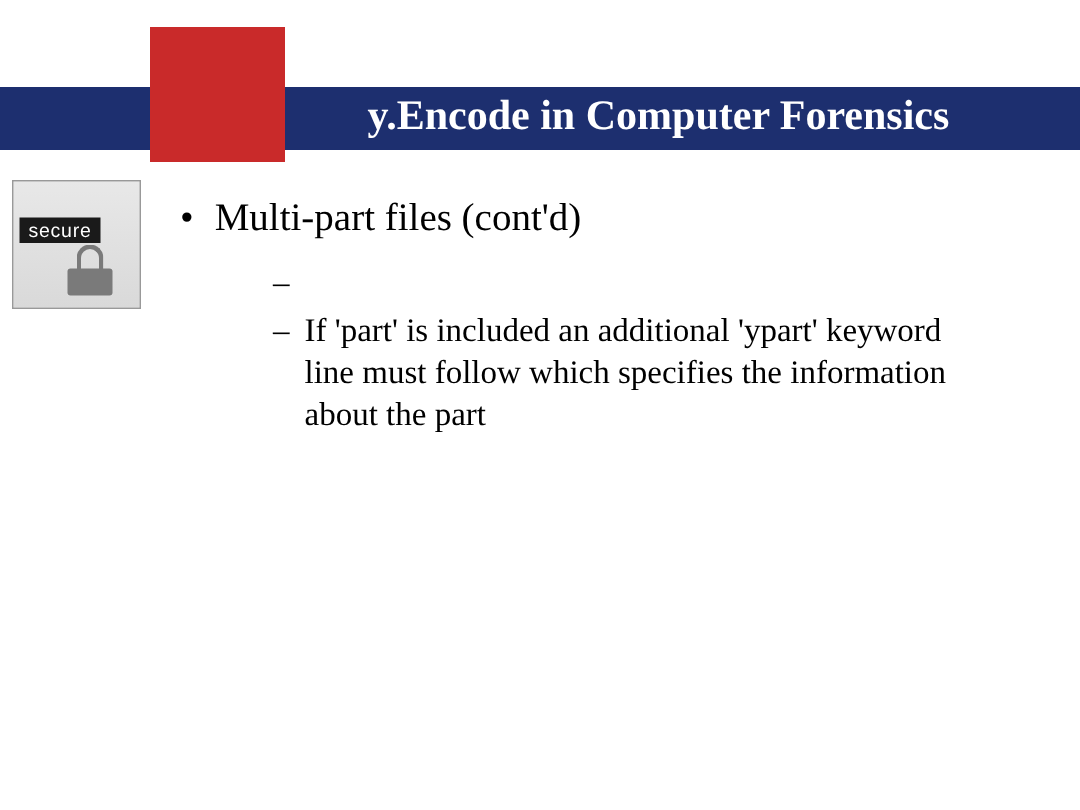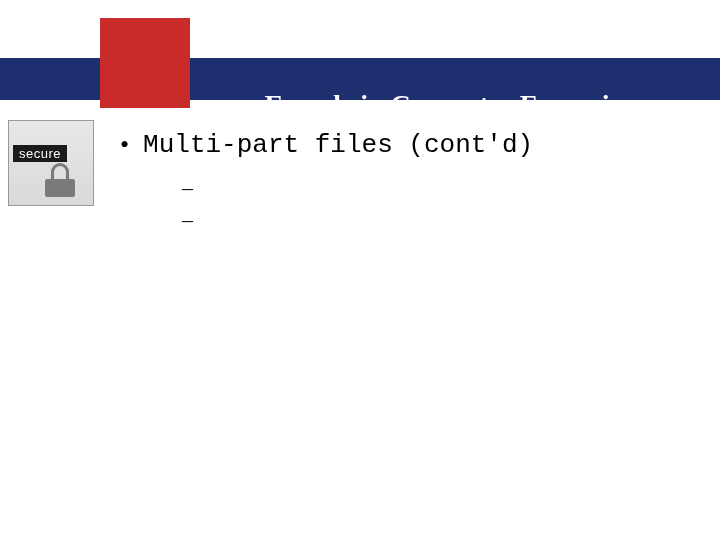--- a/index.html
+++ b/index.html
@@ -28,21 +28,20 @@
     background: #c92a2a;
   }
   .title-text {
     position: absolute;
     top: 62px;
     left: 245px;
     color: #ffffff;
     font-size: 28px;
     font-weight: bold;
     white-space: nowrap;
-    margin-top: 27px;
   }
   .secure-badge {
     position: absolute;
     top: 120px;
     left: 8px;
     width: 86px;
     height: 70px;
   }
   .secure-badge .bg {
     width: 86px;
@@ -101,21 +100,20 @@
   .bullet-dot {
     font-size: 26px;
     line-height: 30px;
     margin-right: 14px;
     color: #000;
   }
   .bullet-text {
     font-size: 26px;
     line-height: 30px;
     color: #000;
-    font-family: Liberation Mono, monospace;
   }
   .sub-list {
     margin-left: 62px;
     margin-top: 8px;
   }
   .sub-row {
     display: flex;
     align-items: flex-start;
     margin-bottom: 4px;
   }
@@ -154,15 +152,16 @@
   <div class="bullet-row">
     <span class="bullet-dot">•</span>
     <span class="bullet-text">Multi-part files (cont'd)</span>
   </div>
   <div class="sub-list">
     <div class="sub-row">
       <span class="sub-dash">–</span>
     </div>
     <div class="sub-row">
       <span class="sub-dash">–</span>
+      <span class="sub-text">If 'part' is included an additional 'ypart' keyword line must follow which specifies the information about the part</span>
     </div>
   </div>
 </div>
 
 </body></html>

